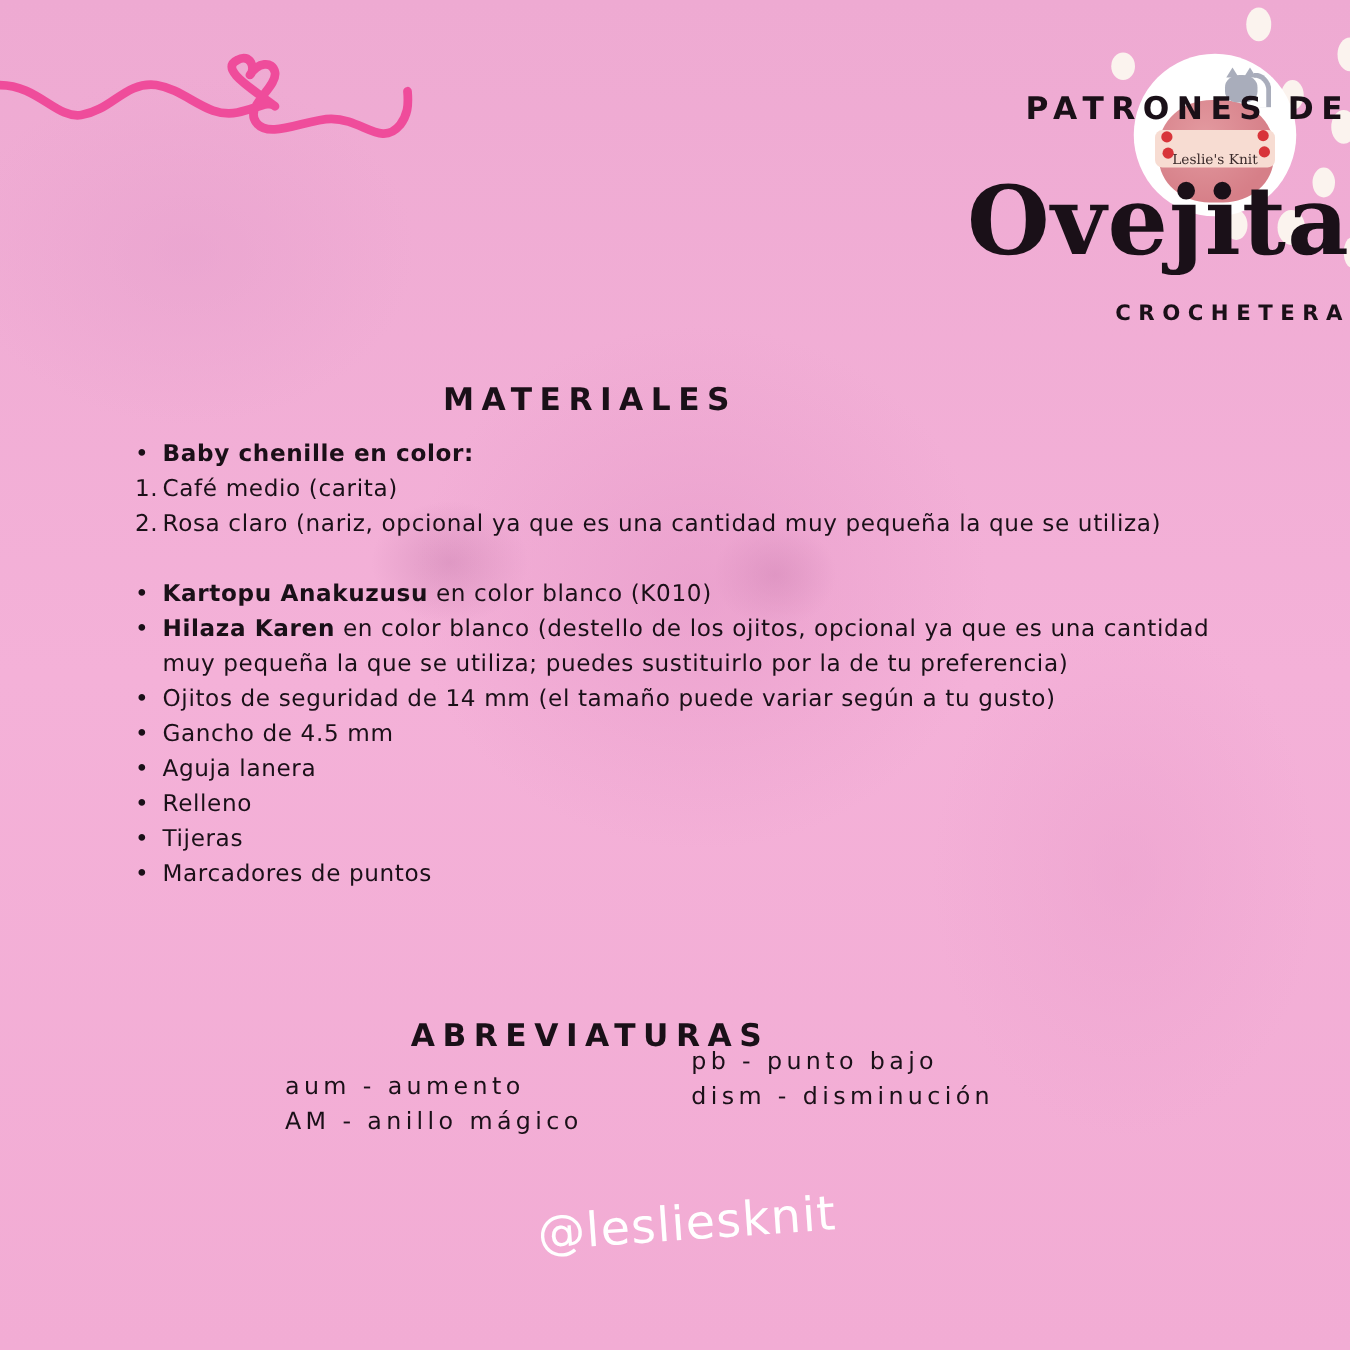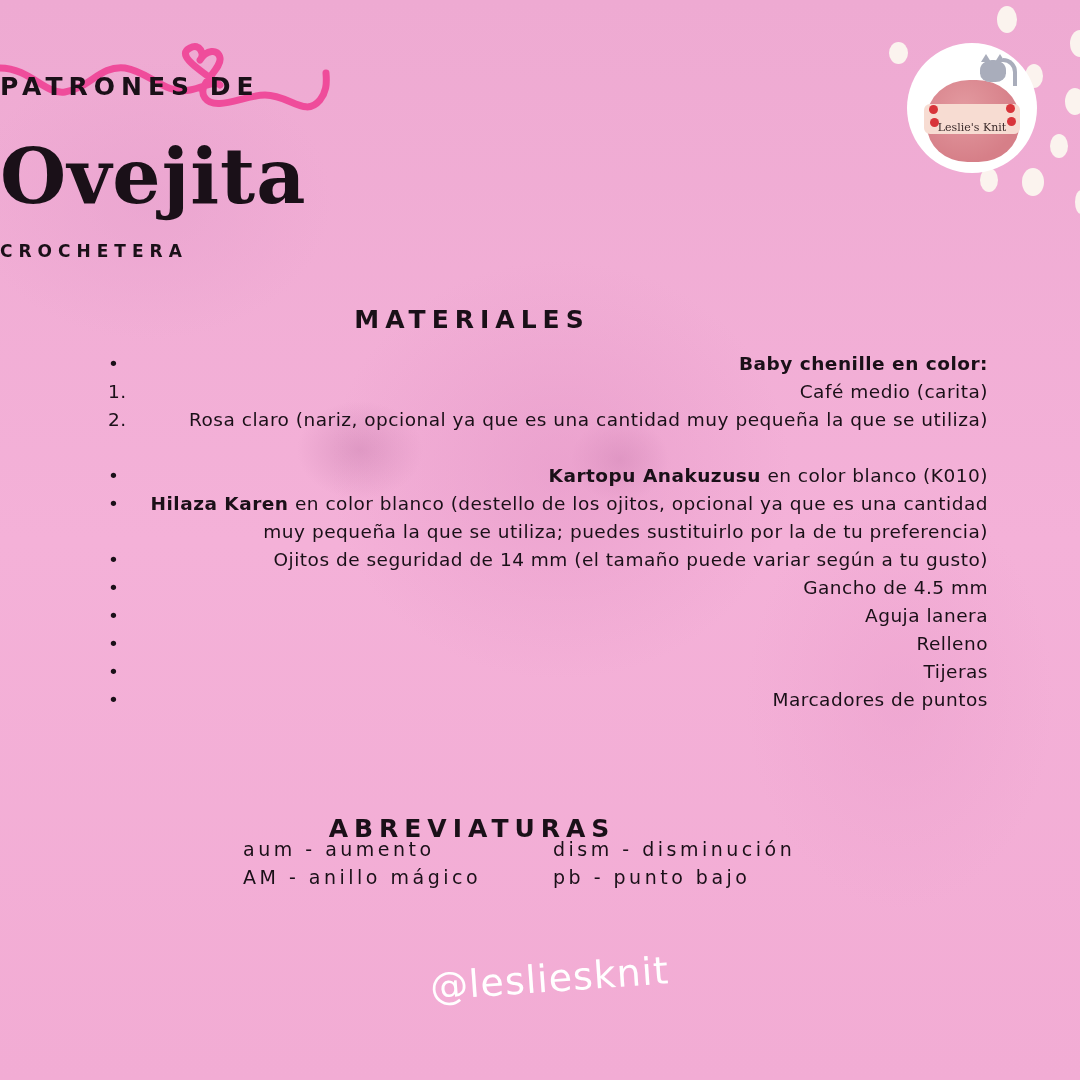--- a/index.html
+++ b/index.html
@@ -46,21 +46,21 @@
       content:""; position:absolute; top:-6px; width:0; height:0;
       border-left:5px solid transparent; border-right:5px solid transparent;
       border-bottom:8px solid #a9adbb;
     }
     .cat:before { left:1px; } .cat:after { right:1px; }
     .cat-tail {
       position:absolute; left:1003px; top:58px; width:10px; height:24px;
       border:4px solid #a9adbb; border-left:none; border-bottom:none;
       border-radius:0 14px 0 0;
     }
-    .header { position:absolute; left:0; width:1080px; text-align:left; }
+    .header { position:absolute; left:0; width:1080px; text-align:right; }
     .pre-title {
       top:72px; font-family:"DejaVu Sans", sans-serif; font-weight:bold;
       font-size:25px; letter-spacing:6px;
     }
     .main-title {
       top:127px; font-family:"DejaVu Serif", serif; font-weight:bold;
       font-size:76px; letter-spacing:1px; line-height:100px;
     }
     .sub-title {
       top:241px; font-weight:bold; font-size:17px; letter-spacing:6px;
@@ -70,27 +70,27 @@
       font-weight:bold; font-size:25px; letter-spacing:6px;
     }
     .sec-materials { top:305px; }
     .sec-abrev { top:814px; }
     .materials {
       position:absolute; left:108px; top:350px; width:880px;
       font-size:18.5px; line-height:28px; letter-spacing:0.5px;
     }
     .row { display:flex; }
     .mk { width:22px; flex:none; text-align:left; }
-    .txt { flex:1;text-align:right; }
+    .txt { flex:1; }
     .bold { font-weight:bold; }
     .gap { height:28px; }
     .abbr {
       position:absolute; top:835px; font-size:19px; letter-spacing:3.5px; line-height:28px;
     }
-    .abbr.col1 { left:243px; }
+    .abbr.col1 { left:228px;margin-top:20px; }
     .abbr.col2 { left:553px; }
     .handle {
       position:absolute; left:430px; top:965px;
       font-size:38px; color:#ffffff; letter-spacing:1px;
       transform:rotate(-4deg); transform-origin:left center;
       font-family:"DejaVu Sans", sans-serif;
     }
   </style>
 </head>
 <body>
@@ -178,17 +178,17 @@
   </div>
 </div>
 
 <div class="section-title sec-abrev">ABREVIATURAS</div>
 
 <div class="abbr col1">
   <div>aum - aumento</div>
   <div>AM - anillo mágico</div>
 </div>
 <div class="abbr col2">
+  <div>pb - punto bajo</div>
   <div>dism - disminución</div>
-  <div>pb - punto bajo</div>
 </div>
 
 <div class="handle">@lesliesknit</div>
 
 </body></html>

